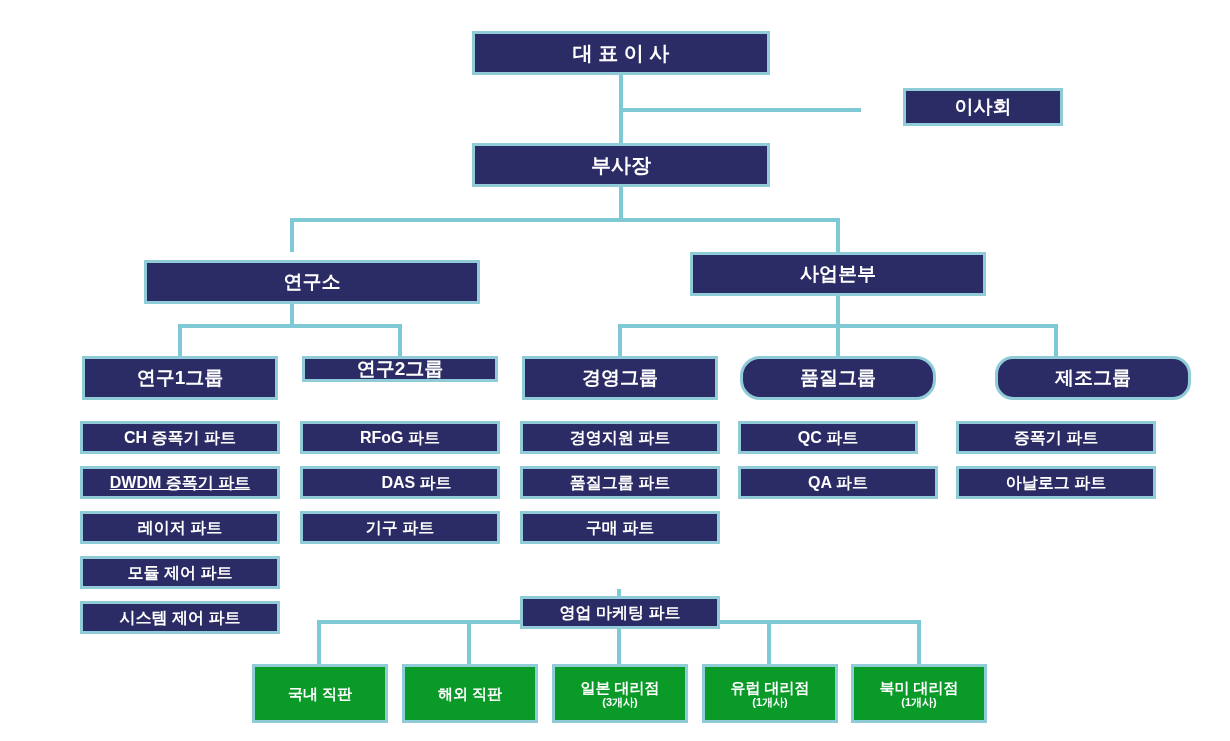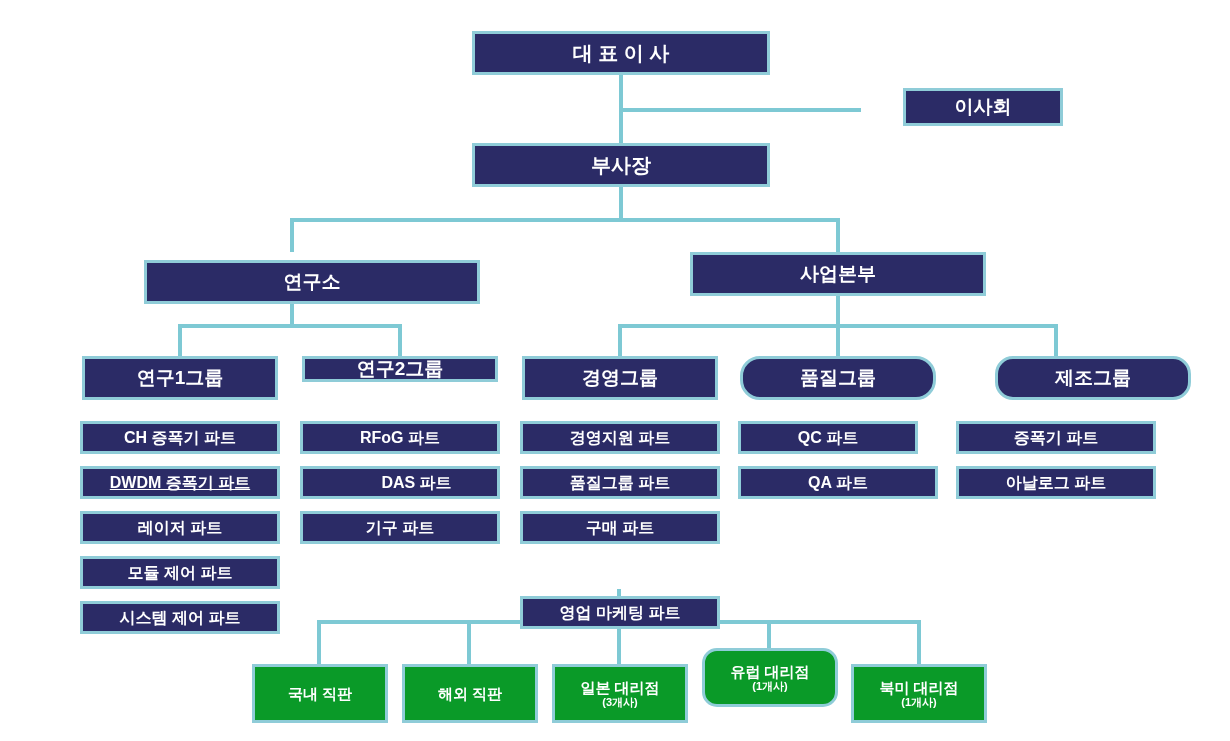--- a/index.html
+++ b/index.html
@@ -183,21 +183,21 @@
 
   </div>
   <div class="gbox f15" style="left:402px;top:664px;width:136px;height:59px;">
     <span>해외 직판</span>
 
   </div>
   <div class="gbox f15" style="left:552px;top:664px;width:136px;height:59px;">
     <span>일본 대리점</span>
     <span class="note">(3개사)</span>
   </div>
-  <div class="gbox f15" style="left:702px;top:648px;width:136px;height:59px;border-radius:15px;">
+  <div class="gbox f15" style="left:702px;top:664px;width:136px;height:59px;">
     <span>유럽 대리점</span>
     <span class="note">(1개사)</span>
   </div>
   <div class="gbox f15" style="left:851px;top:664px;width:136px;height:59px;">
     <span>북미 대리점</span>
     <span class="note">(1개사)</span>
   </div>
 
 </div>
 

